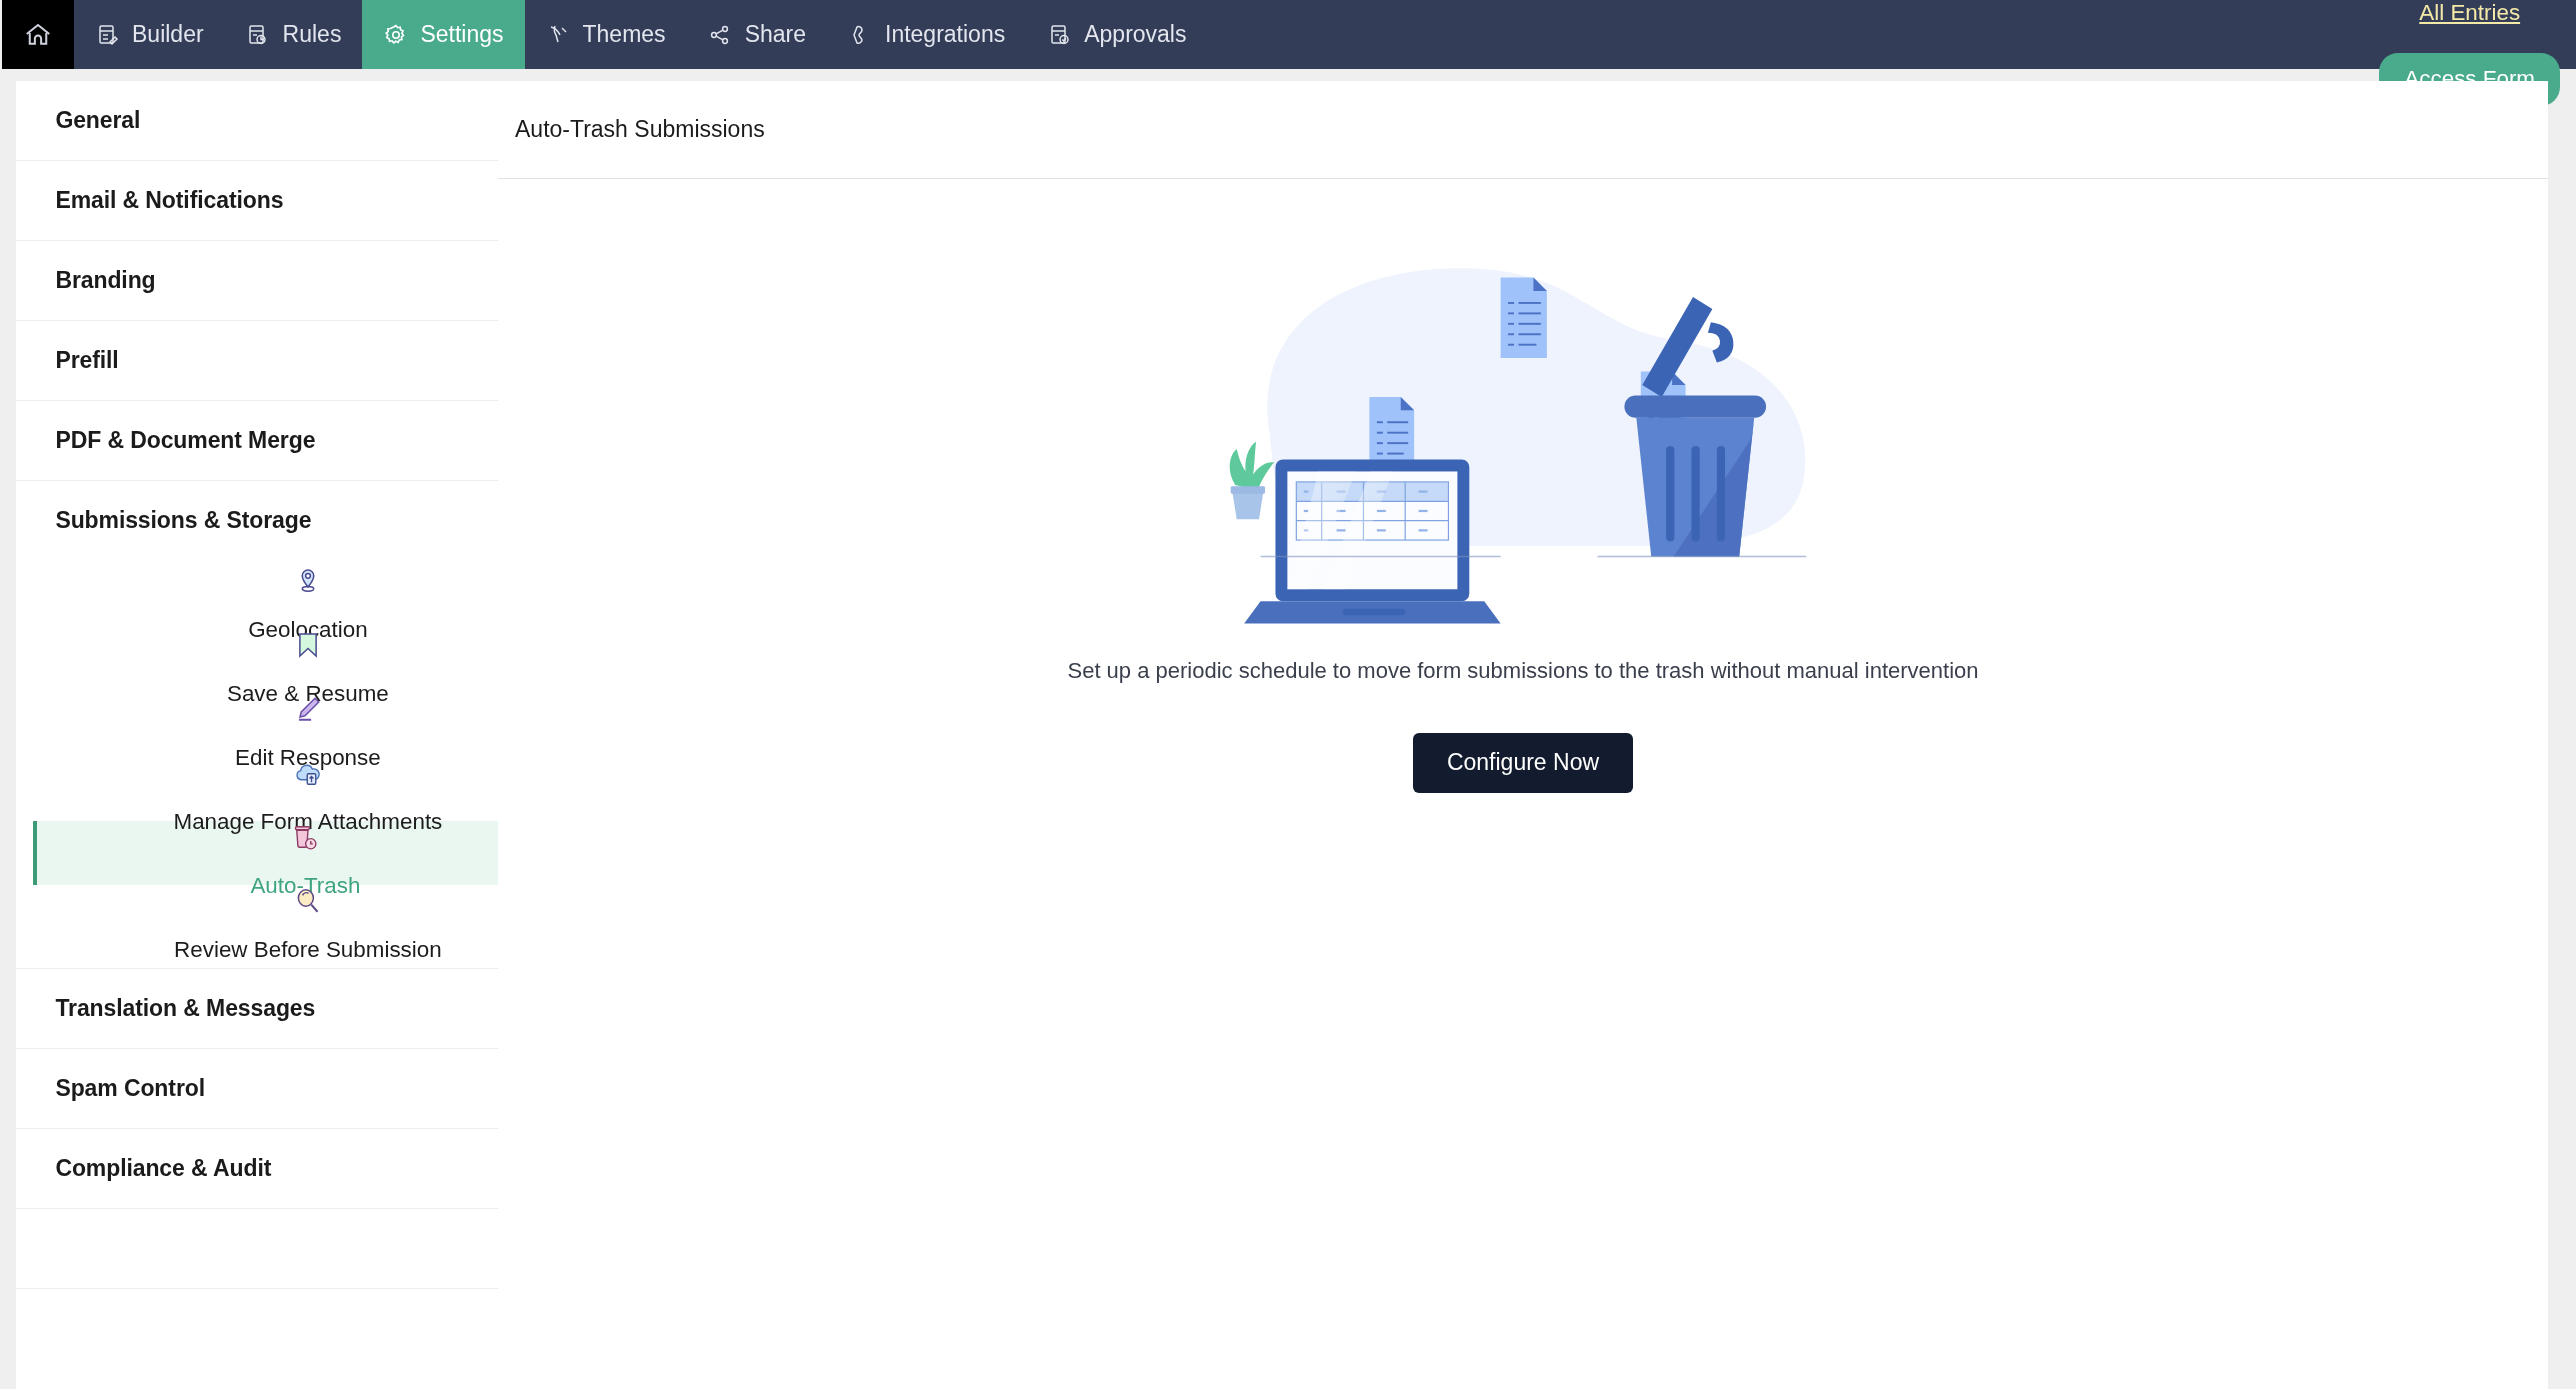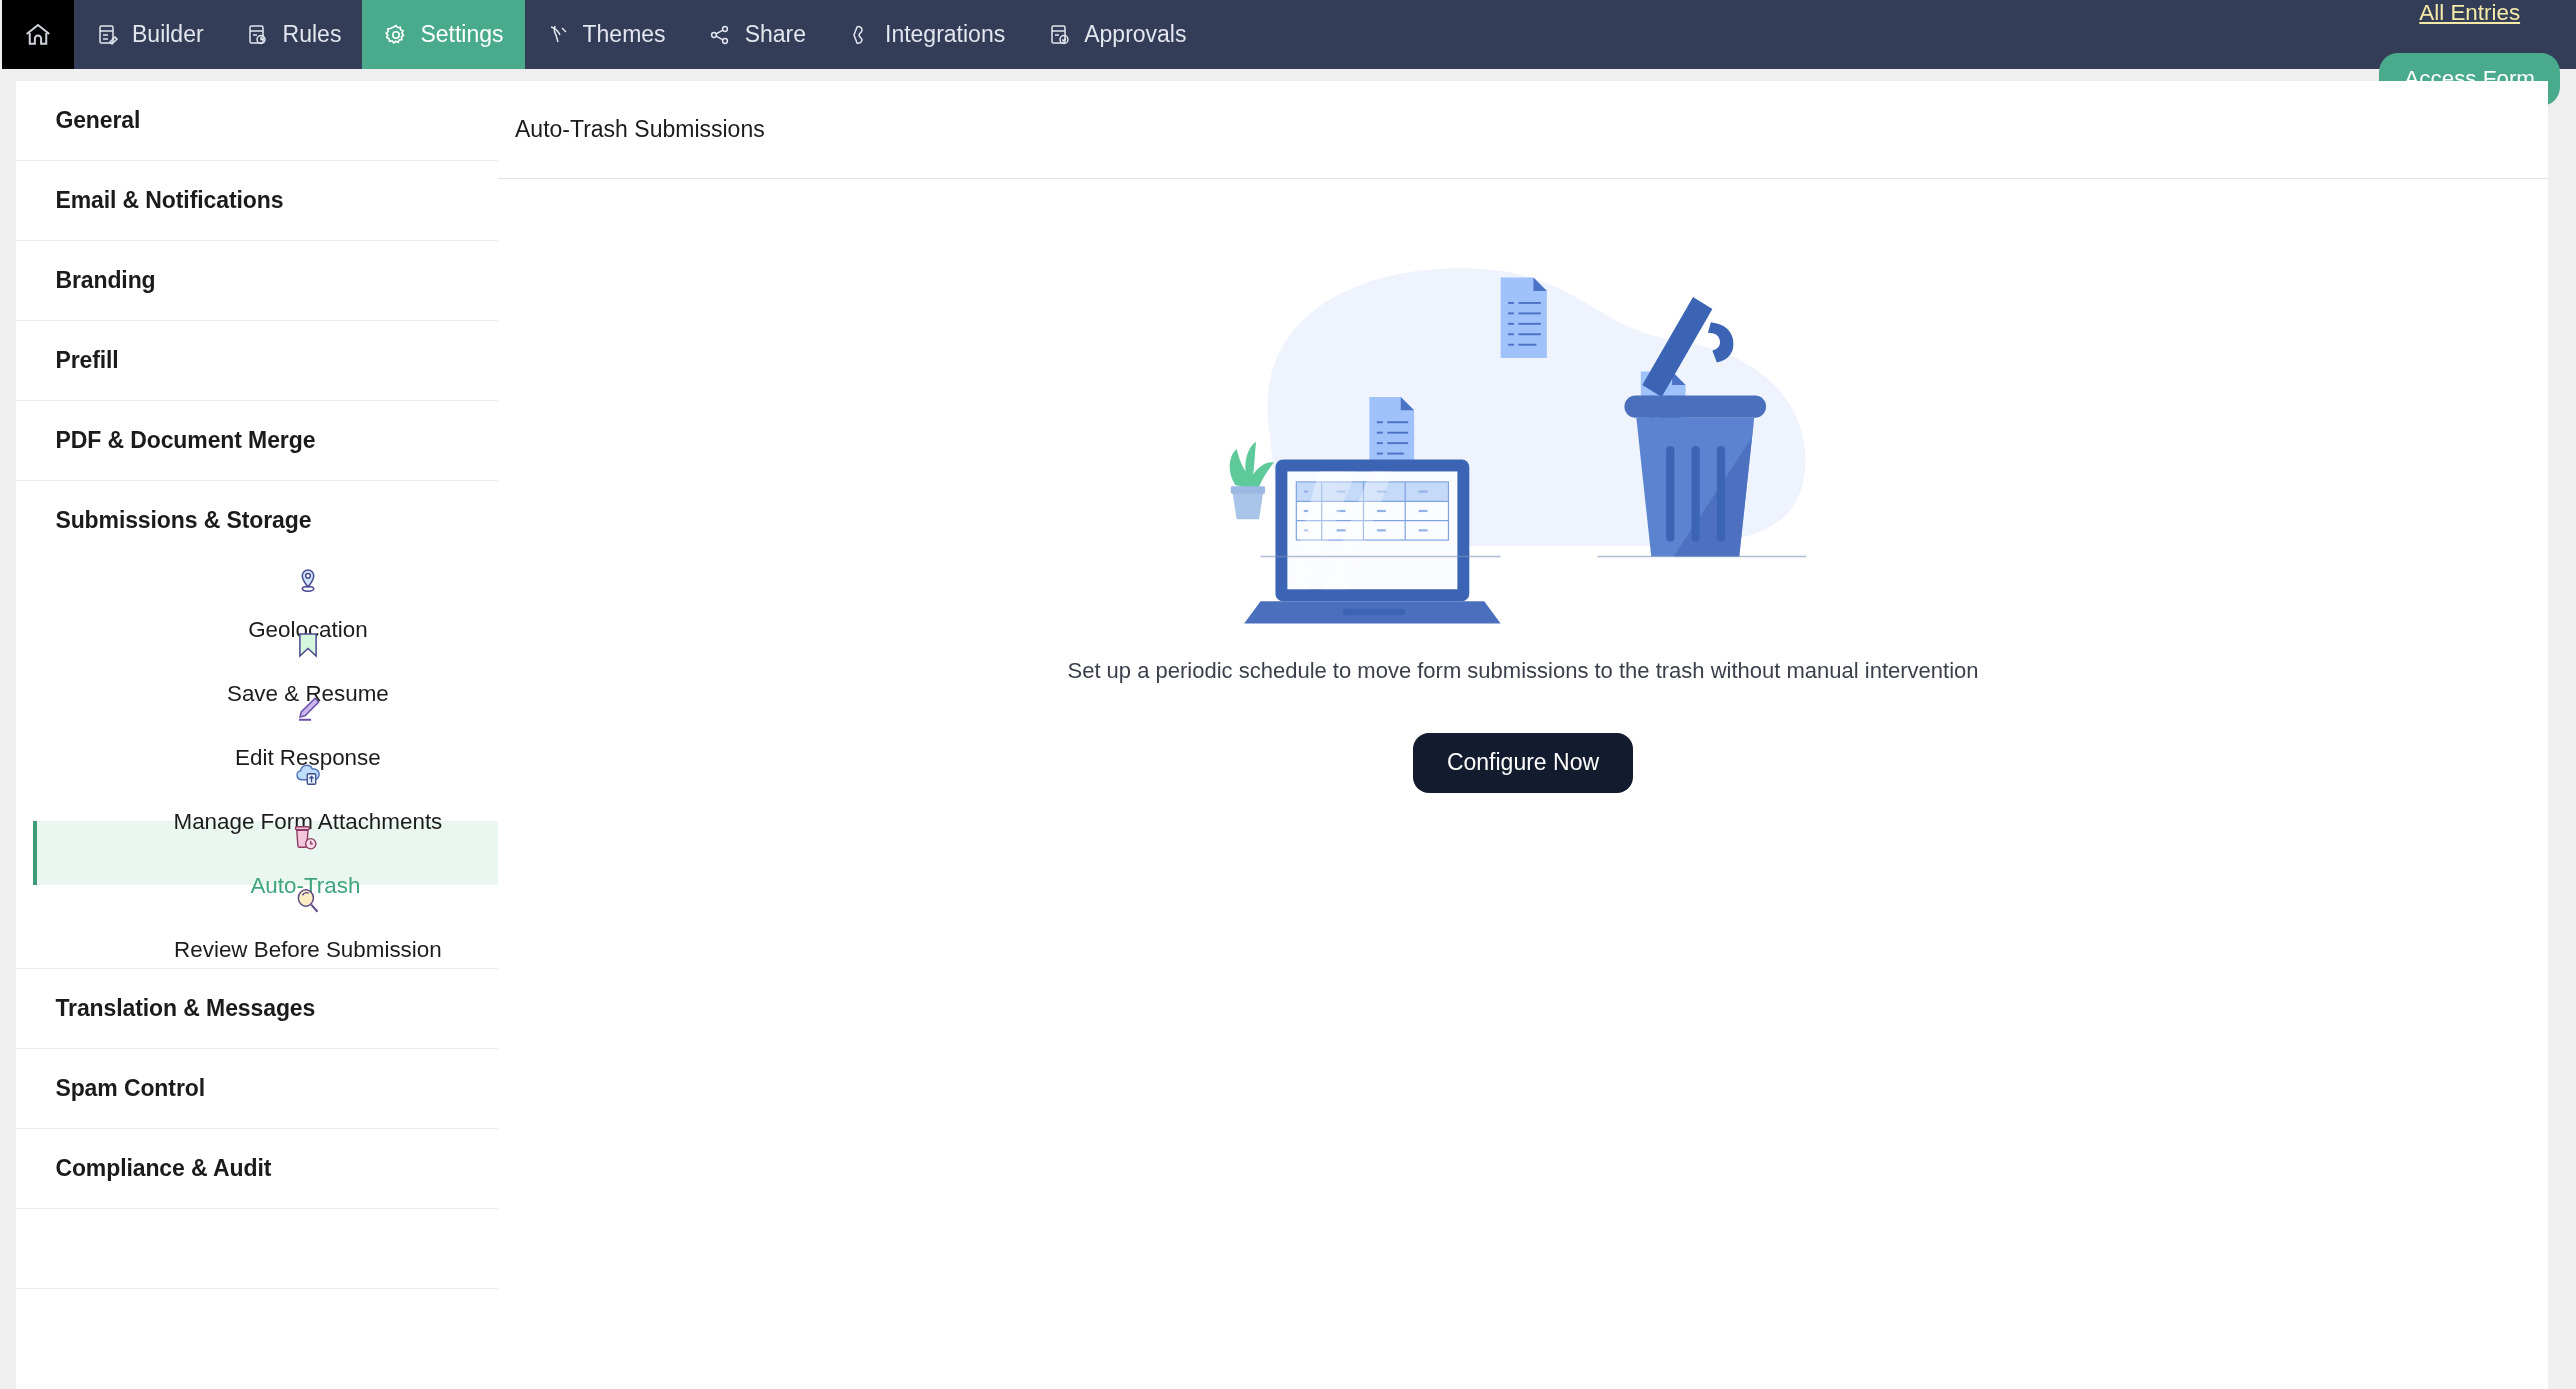--- a/index.html
+++ b/index.html
@@ -91,21 +91,21 @@
     display: flex; flex-direction: column; align-items: center;
     padding-top: 30px;
   }
   .illo { width: 686px; height: 425px; display:block; }
   .empty-desc {
     font-size: 22px; color: #3a3f4c; margin-top: 24px; 
   }
   .configure-btn {
     margin-top: 49px;
     background: #131c2e; color: #ffffff;
-    font-size: 23px; padding: 16.4px 34px; border: none; border-radius: 16px;
+    font-size: 23px; padding: 16.4px 34px; border: none; border-radius: 6px;
     cursor: pointer; font-family: inherit;
   }
 </style>
 </head>
 <body>
 
 <div class="topnav">
 
   <div class="home-btn">
     <svg width="30" height="30" viewBox="0 0 24 24" fill="none" stroke="#cfd3dd" stroke-width="1.6">

